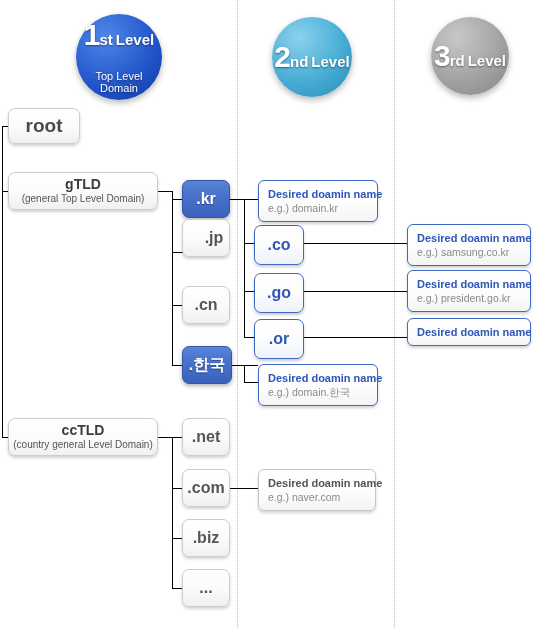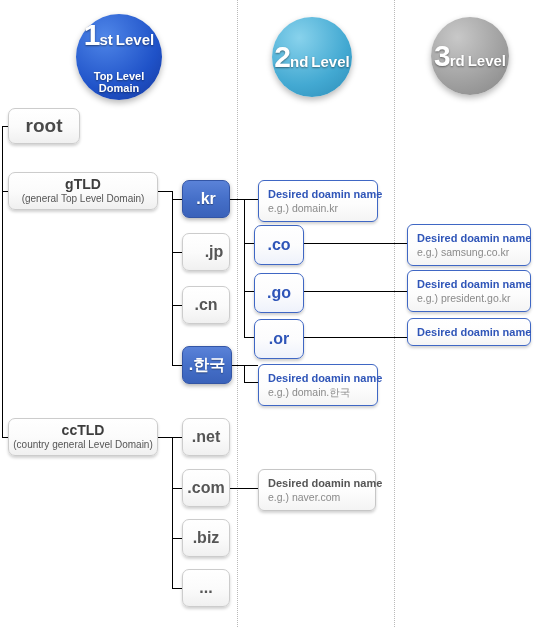--- a/index.html
+++ b/index.html
@@ -31,21 +31,21 @@
     box-shadow: 0 3px 6px rgba(0,0,0,.28);
   }
   .level-circle .lvl-top { white-space: nowrap; line-height: 1; }
   .level-circle .ord {
     font-size: 30px; font-weight: bold; letter-spacing: -1px;
     vertical-align: baseline;
   }
   .level-circle .ord-suffix { font-size: 15px; font-weight: bold; }
   .level-circle .lvl-word { font-size: 15px; font-weight: bold; margin-left: 3px; }
   .level-circle .lvl-sub {
-    font-size: 11px; font-weight: bold; line-height: 12px;
+    font-size: 11px; font-weight: normal; line-height: 12px;
     margin-top: 20px;
   }
   .c1 {
     left: 76px; top: 14px; width: 86px; height: 86px;
     background: radial-gradient(circle at 34% 26%, #4f86e8 0%, #1f52c8 62%, #17389c 100%);
   }
   .c2 {
     left: 272px; top: 17px; width: 80px; height: 80px;
     background: radial-gradient(circle at 34% 26%, #88d2ec 0%, #43a9d2 60%, #2d8cb7 100%);
   }
@@ -213,21 +213,21 @@
   </div>
 
   <div class="node n-group n-cctld">
     <div class="main">ccTLD</div>
     <div class="sub">(country general Level Domain)</div>
   </div>
 
   <div class="node n-tld hl" style="top:180px;">
     <div class="main">.kr</div>
   </div>
-  <div class="node n-tld" style="top:233px;padding-left:16px;">
+  <div class="node n-tld" style="top:219px;padding-left:16px;">
     <div class="main">.jp</div>
   </div>
   <div class="node n-tld" style="top:286px;">
     <div class="main">.cn</div>
   </div>
   <div class="node n-tld hl wide" style="top:346px;">
     <div class="main">.한국</div>
   </div>
   <div class="node n-tld" style="top:418px;">
     <div class="main">.net</div>

